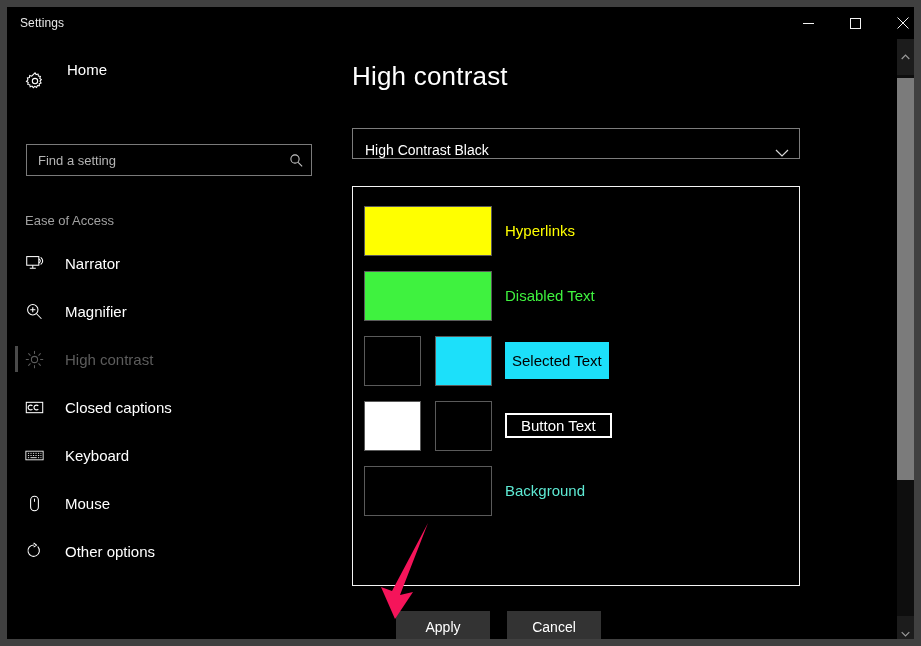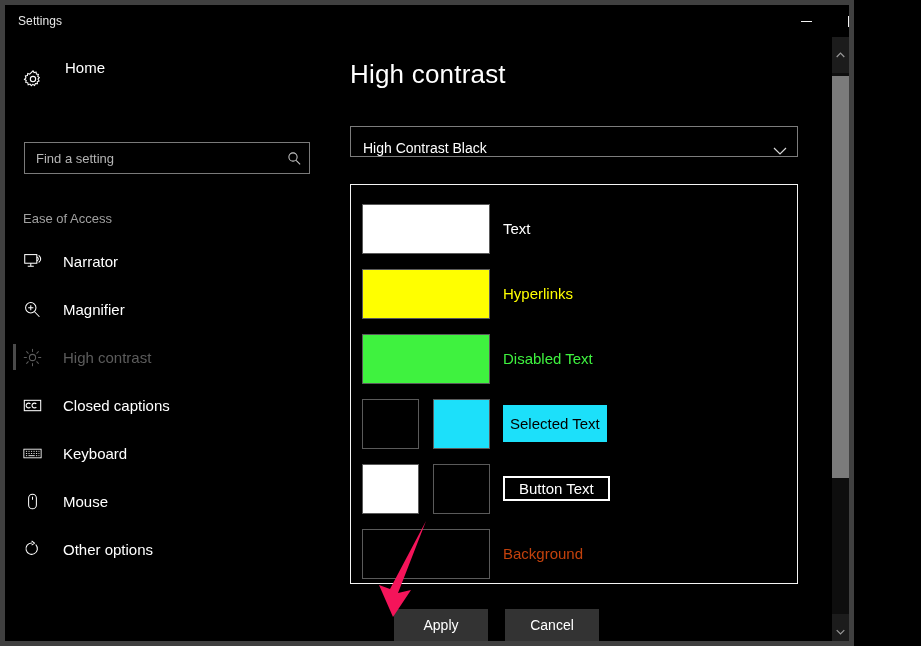--- a/index.html
+++ b/index.html
@@ -4,23 +4,23 @@
 <style>
   * { box-sizing: border-box; margin: 0; padding: 0; }
   html, body {
     width: 921px; height: 646px;
     background: #000000;
     font-family: "Liberation Sans", sans-serif;
     overflow: hidden;
   }
   #app {
     position: relative;
-    width: 854px; height: 646px;
-    background: #000000;
-    border: 5px solid #404040;
+    width: 921px; height: 646px;
+    background: #000000;
+    border: 7px solid #404040;
     overflow: hidden;
   }
 
   
   #titlebar {
     position: absolute; top: 0; left: 0;
     width: 919px; height: 32px;
     background: #000000;
     display: flex; align-items: center;
   }
@@ -353,24 +353,20 @@
       <span class="val">High Contrast Black</span>
       <span class="chev">
         <svg width="14" height="9" viewBox="0 0 14 9" fill="none" stroke="#d8d8d8" stroke-width="1.2">
           <path d="M1 1 L7 7 L13 1"></path>
         </svg>
       </span>
     </div>
 
     <div id="preview">
 
-      <div class="prow">
-        <div class="swatch wide" style="background:#ffffff"></div>
-        <div class="plabel" style="color:#ffffff">Text</div>
-      </div>
 
       <div class="prow">
         <div class="swatch wide" style="background:#ffff00"></div>
         <div class="plabel" style="color:#ffff00">Hyperlinks</div>
       </div>
 
       <div class="prow">
         <div class="swatch wide" style="background:#3ff23f"></div>
         <div class="plabel" style="color:#3ff23f">Disabled Text</div>
       </div>
@@ -382,21 +378,21 @@
       </div>
 
       <div class="prow">
         <div class="swatch half" style="background:#ffffff"></div>
         <div class="swatch half gap" style="background:#000000"></div>
         <div class="plabel boxed" style="color:#ffffff;background:#000000">Button Text</div>
       </div>
 
       <div class="prow">
         <div class="swatch wide" style="background:#000000"></div>
-        <div class="plabel" style="color:#c2410c">Background</div>
+        <div class="plabel" style="color:#5eead4">Background</div>
       </div>
 
     </div>
 
     <div id="actions">
       <button class="actbtn">Apply</button>
       <button class="actbtn">Cancel</button>
     </div>
 
     <div id="watermark">Thuthuattienich.com</div>

